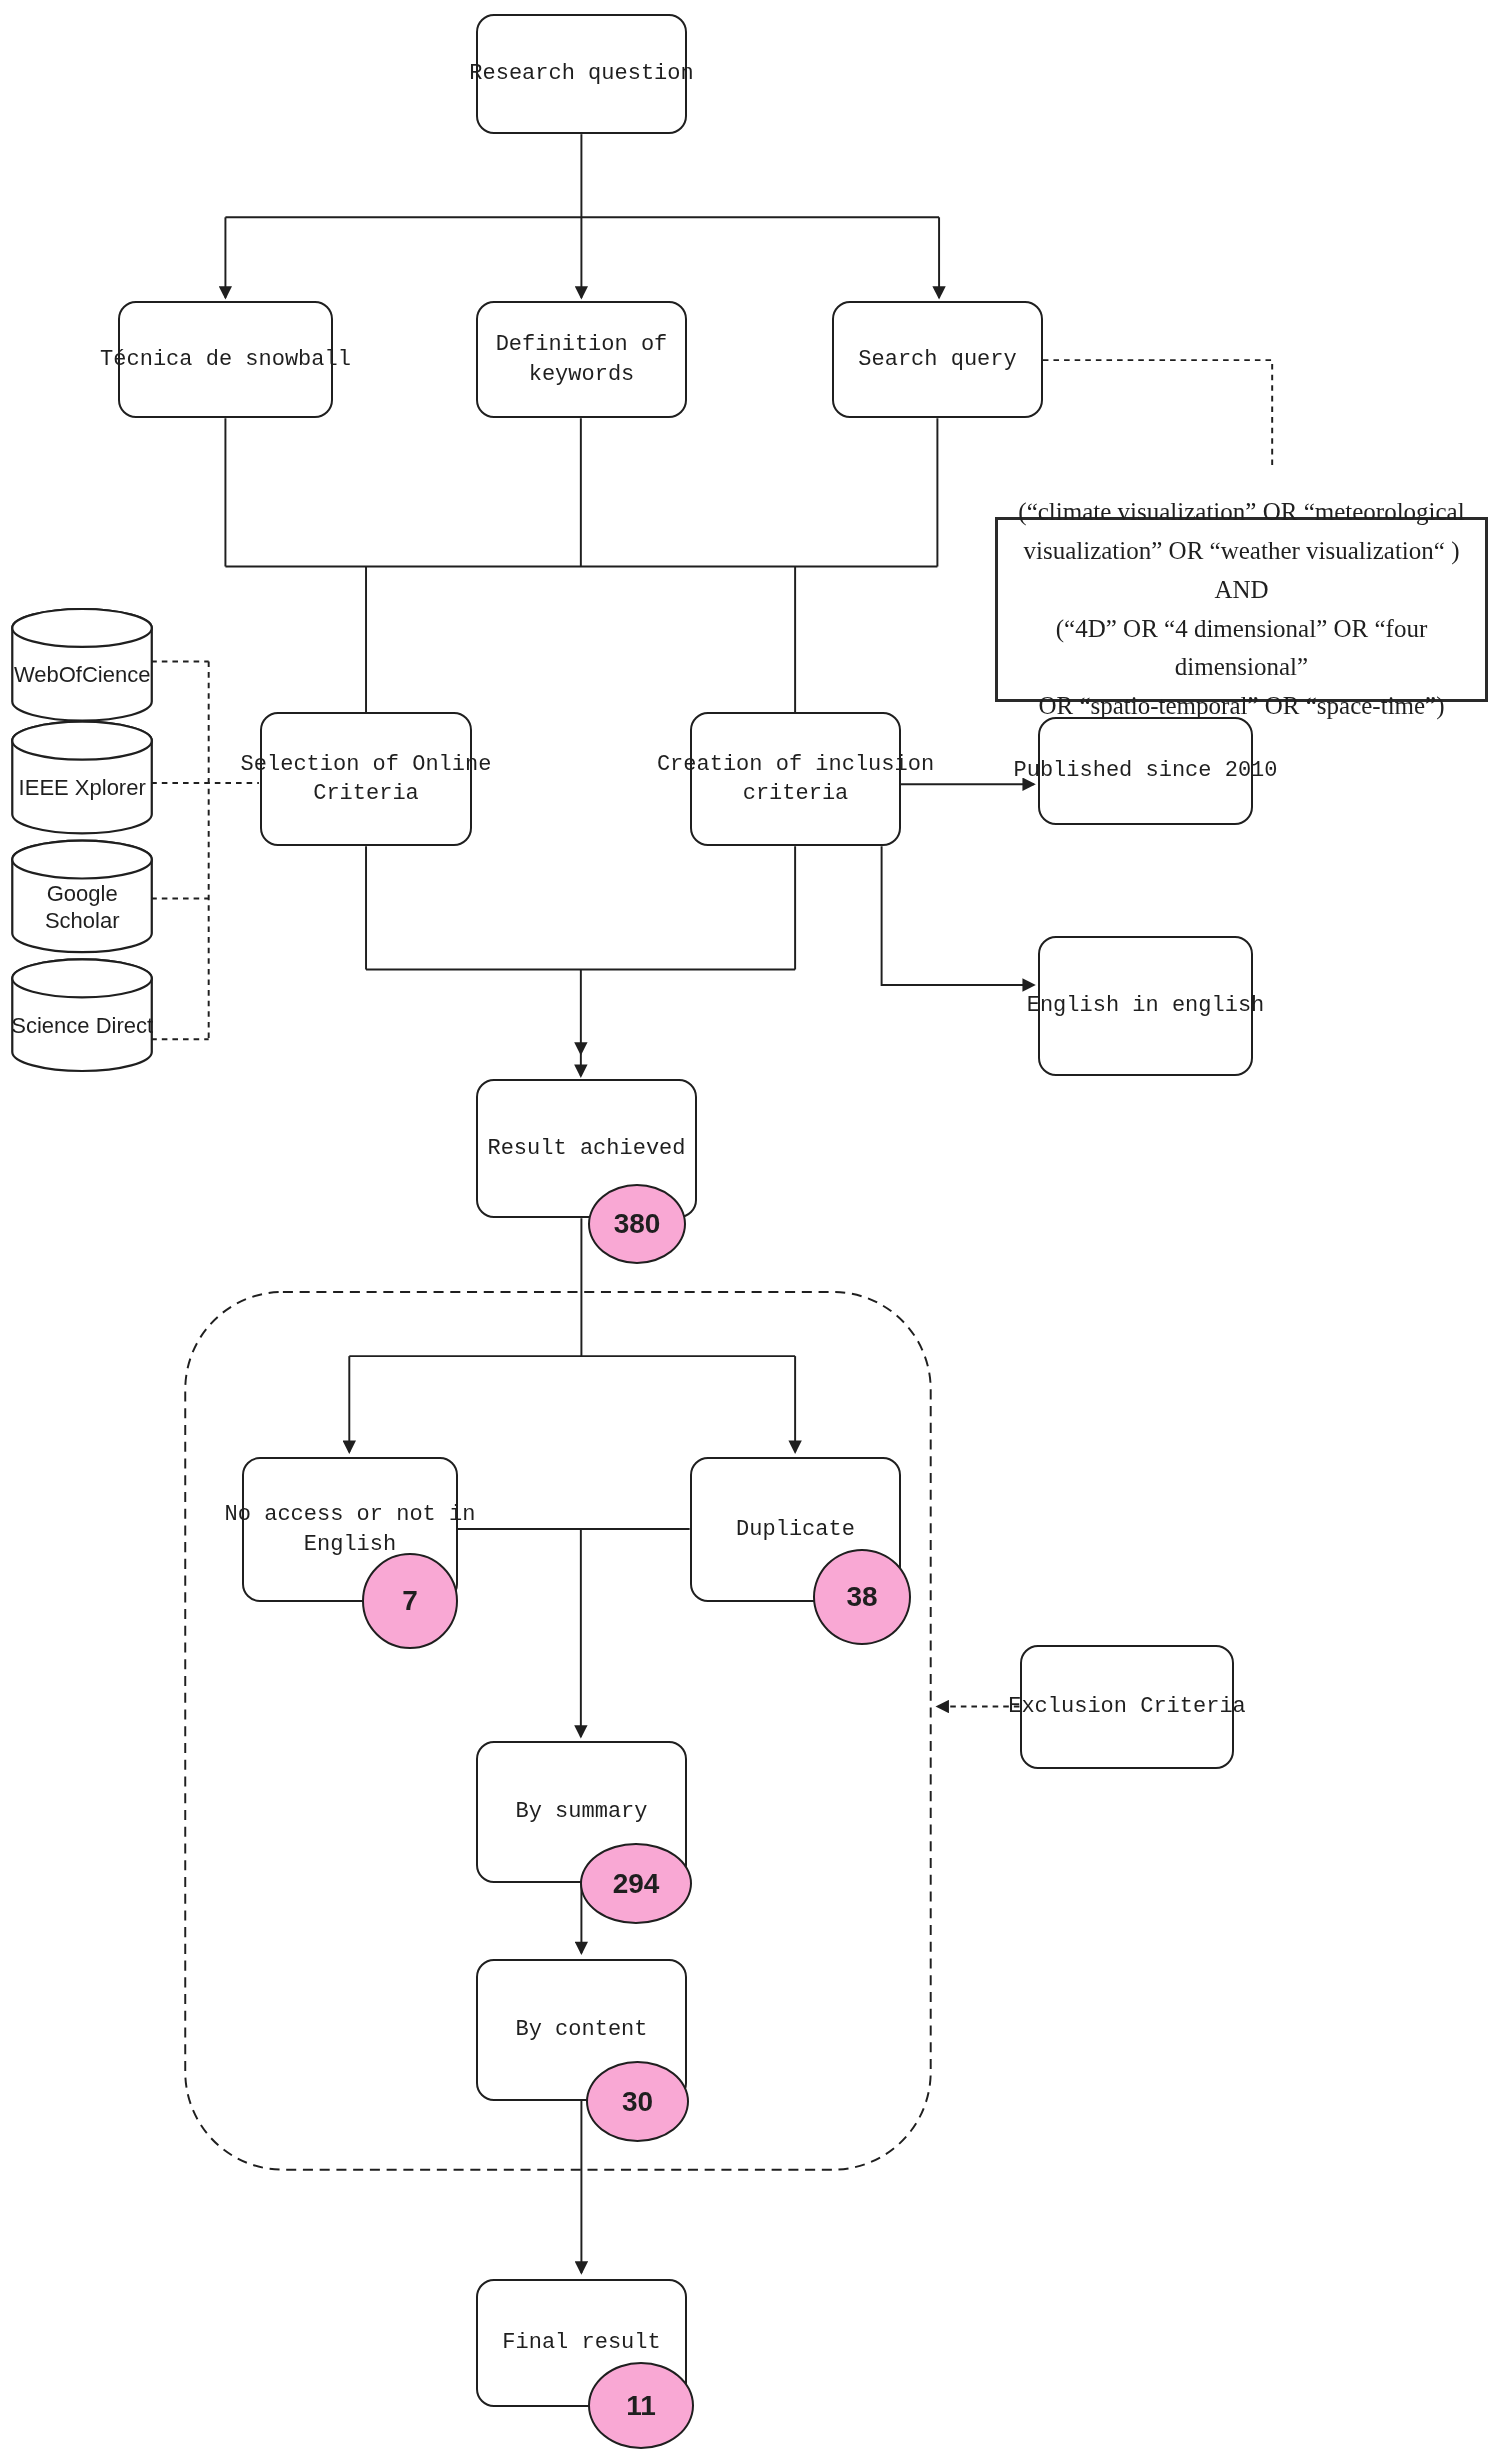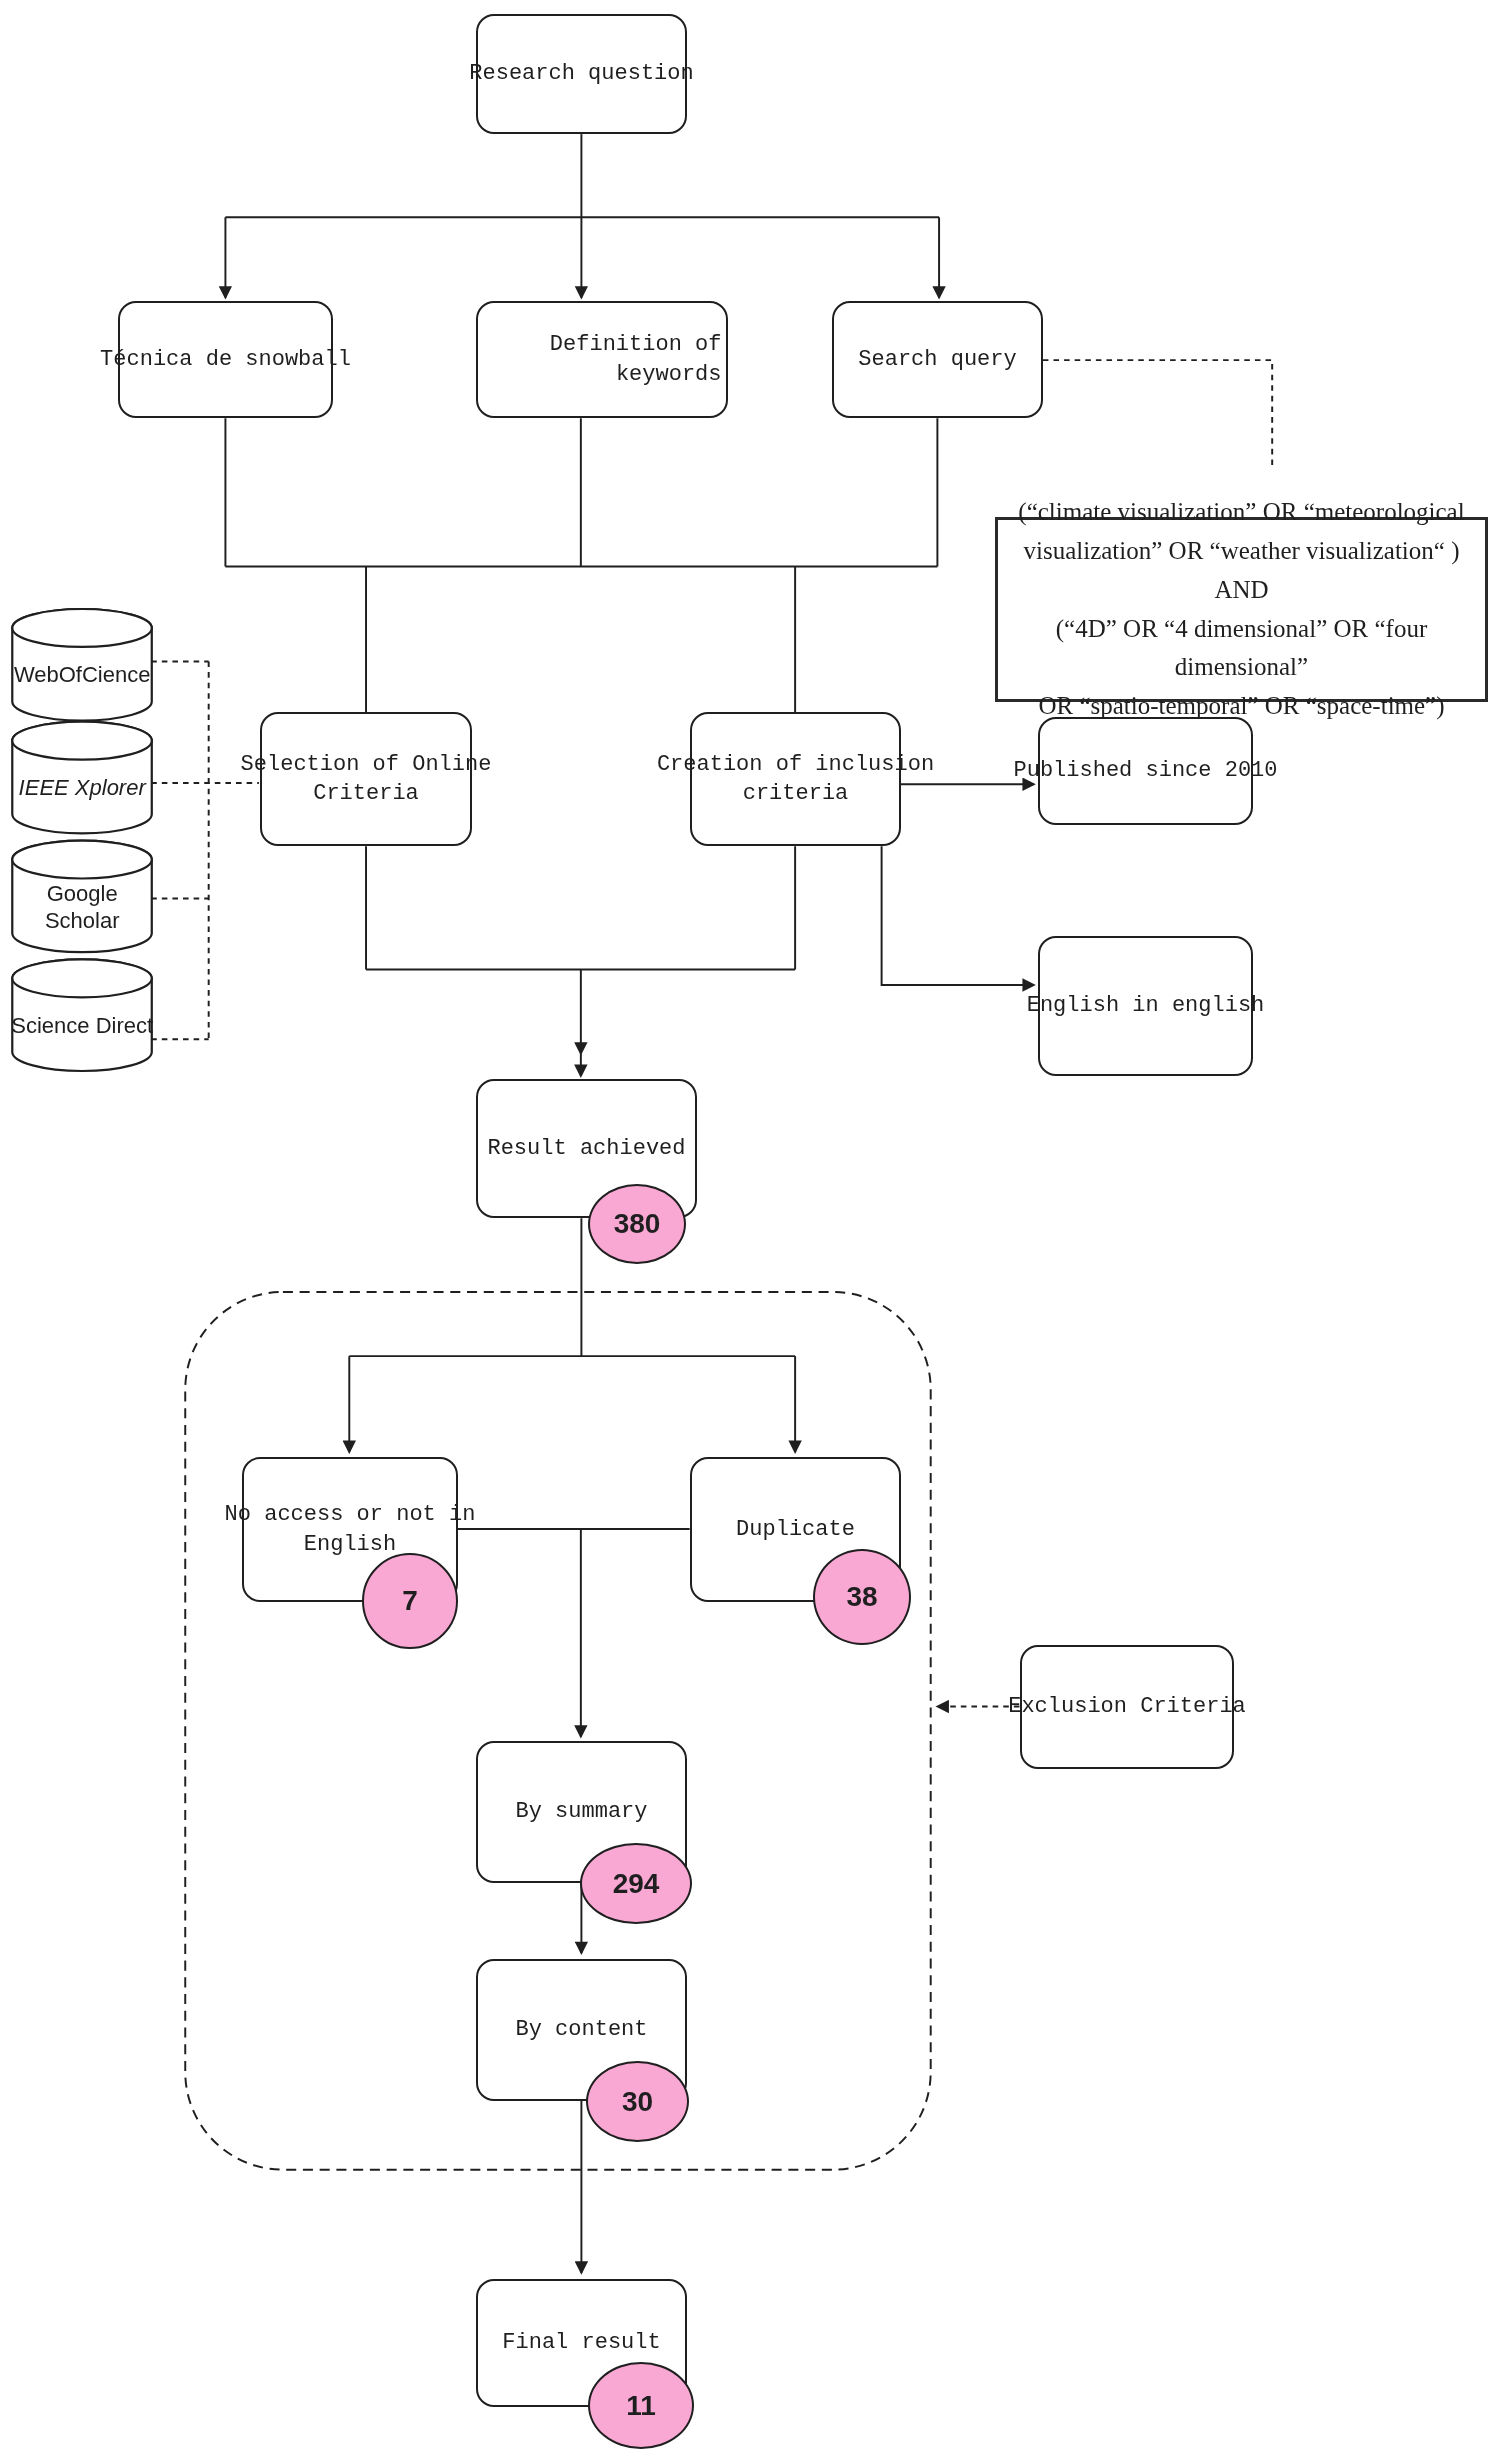--- a/index.html
+++ b/index.html
@@ -136,40 +136,40 @@
       <path d="M22 1540 a125 34 0 0 1 250 0 v132 a125 34 0 0 1 -250 0 z"></path>
       <ellipse cx="147" cy="1540" rx="125" ry="34"></ellipse>
       <path d="M22 1753 a125 34 0 0 1 250 0 v132 a125 34 0 0 1 -250 0 z"></path>
       <ellipse cx="147" cy="1753" rx="125" ry="34"></ellipse>
     </g>
   </svg>
 
   <div class="cyl-label" style="left:6.7px;top:633px;width:151px;height:84px;">
     <span class="ln">WebOfCience</span>
   </div>
-  <div class="cyl-label" style="left:6.7px;top:746px;width:151px;height:84px;font-style:italic;">
+  <div class="cyl-label" style="left:6.7px;top:746px;width:151px;height:84px;">
     <span class="ln">IEEE Xplorer</span>
   </div>
   <div class="cyl-label" style="left:6.7px;top:865px;width:151px;height:84px;">
     <span class="ln">Google</span>
     <span class="ln">Scholar</span>
   </div>
   <div class="cyl-label" style="left:6.7px;top:984px;width:151px;height:84px;">
     <span class="ln">Science Direct</span>
   </div>
 
   <div class="box" style="left:476px;top:14px;width:211px;height:120px;">
     <span class="ln">Research question</span>
   </div>
 
   <div class="box" style="left:118px;top:301px;width:215px;height:117px;">
     <span class="ln">Técnica de snowball</span>
   </div>
 
-  <div class="box" style="left:476px;top:301px;width:252px;height:117px;align-items:flex-end;">
+  <div class="box" style="left:476px;top:301px;width:211px;height:117px;">
     <span class="ln">Definition of</span>
     <span class="ln">keywords</span>
   </div>
 
   <div class="box" style="left:832px;top:301px;width:211px;height:117px;">
     <span class="ln">Search query</span>
   </div>
 
   <div class="box query" style="left:995px;top:470px;width:493px;height:185px;margin-top:47px;">
     <span>(“climate visualization” OR “meteorological</span>

